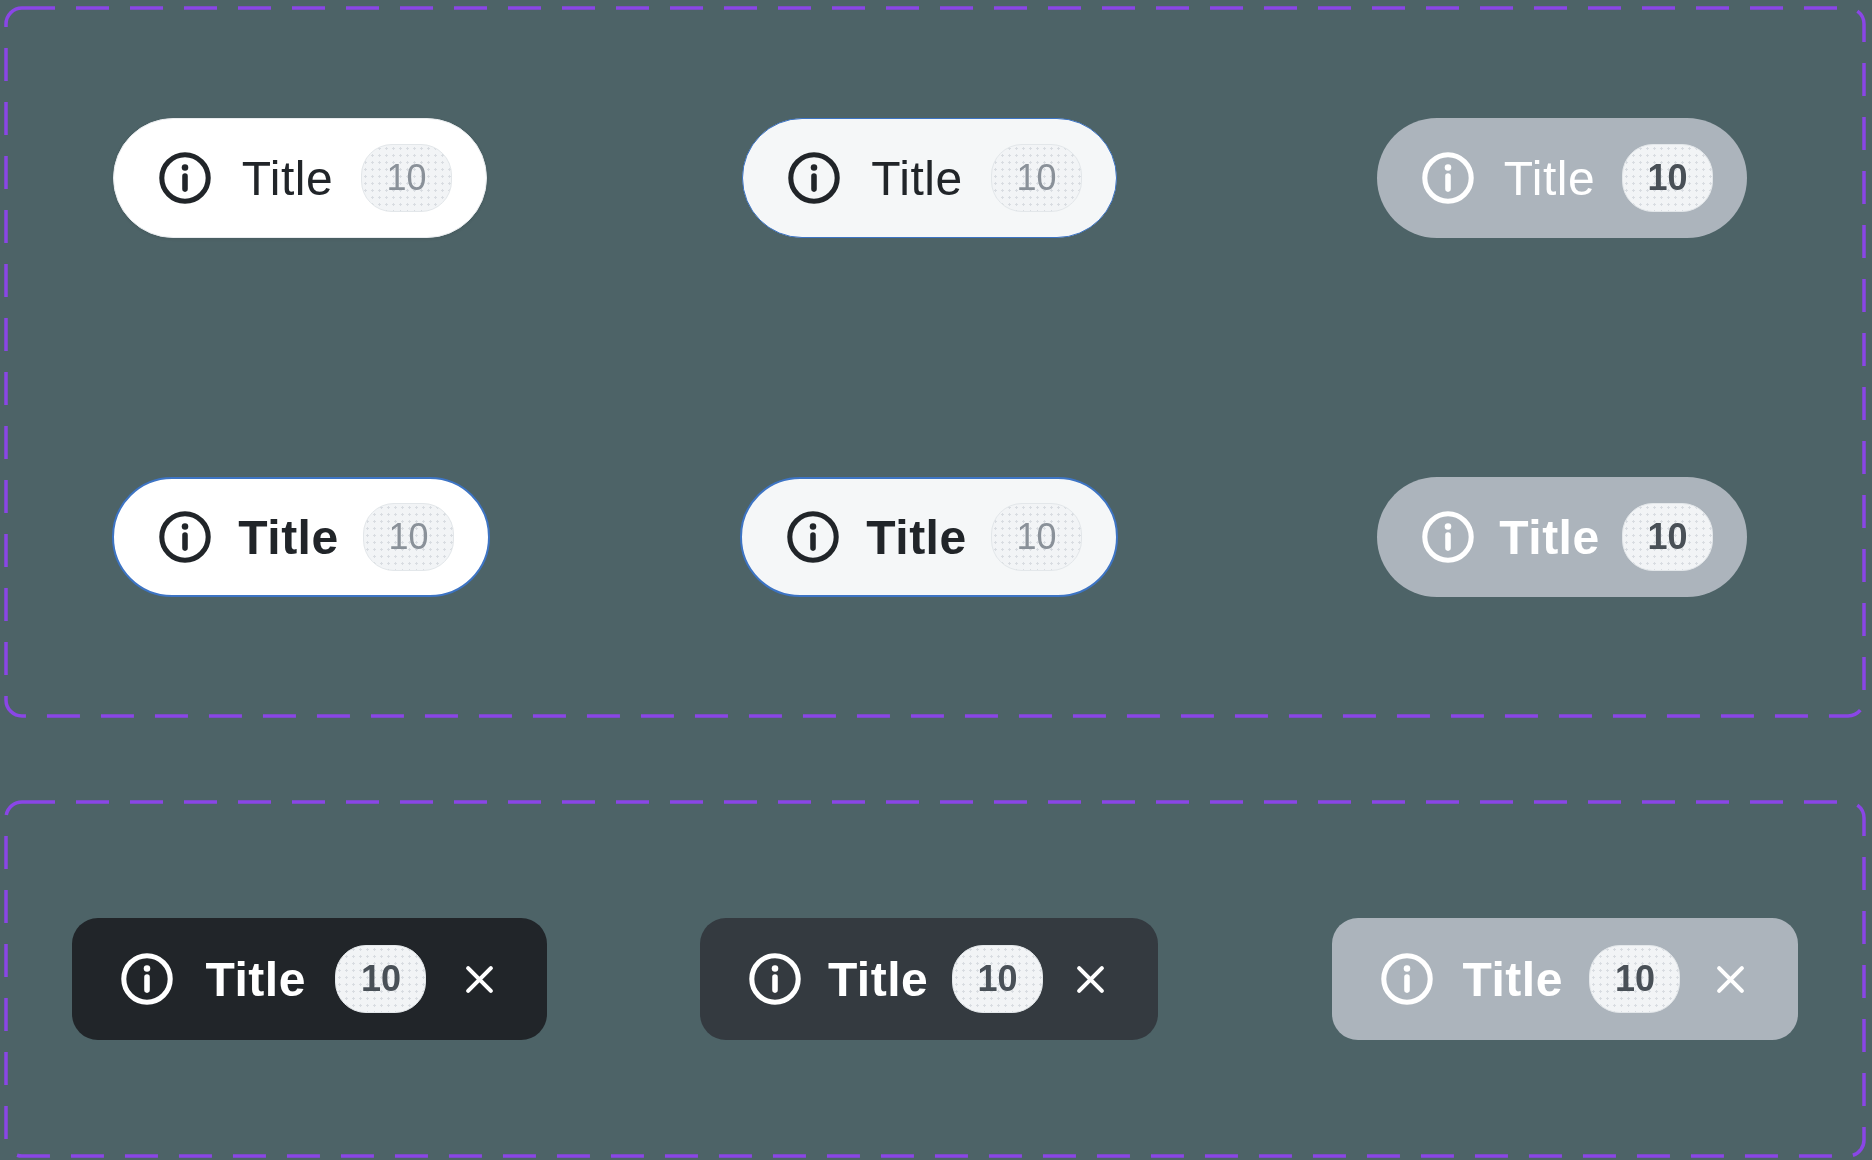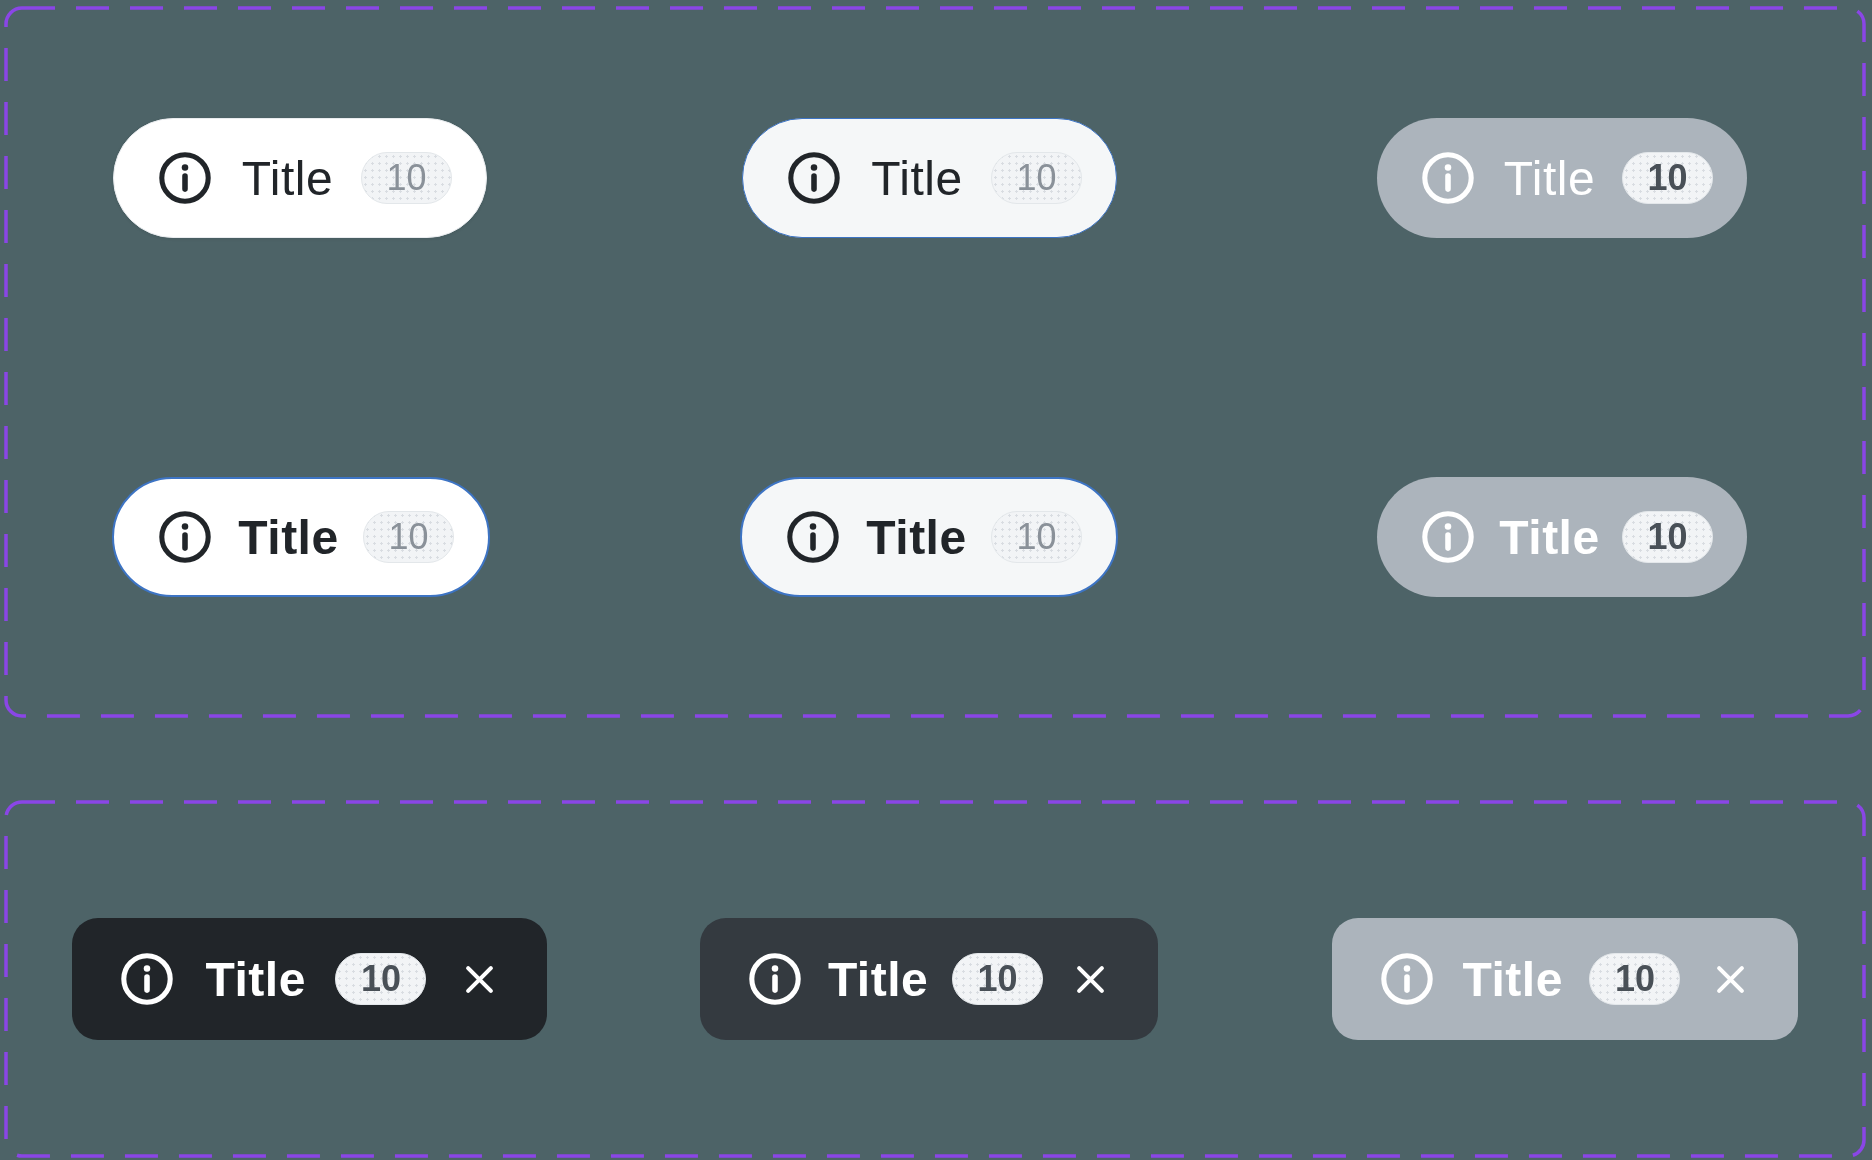--- a/index.html
+++ b/index.html
@@ -16,21 +16,21 @@
     position:absolute;display:flex;align-items:center;justify-content:space-between;
     box-sizing:border-box;height:120px;border-radius:60px;padding:0 34px 0 42px;text-align:center;
   }
   .chip .ci{width:58px;height:58px;flex:0 0 auto;color:var(--label_dark,#212529);}
   .chip .ci svg{width:100%;height:100%;display:block;}
   .chip .cl{
     font-size:48px;font-weight:500;color:var(--label_dark,#212529);
     white-space:nowrap;letter-spacing:.5px;
   }
   .chip .cb{
-    min-width:91px;height:52px;border-radius:31px;box-sizing:border-box;
+    min-width:91px;height:68px;border-radius:31px;box-sizing:border-box;
     display:flex;align-items:center;justify-content:center;
     font-size:36px;font-weight:500;color:var(--badge_text_muted,#8a9199);
     background-color:var(--badge_bg,#f2f4f6);
     background-image:radial-gradient(rgba(150,160,170,.28) 1.1px, transparent 1.4px);
     background-size:7px 7px;
     border:1.5px solid var(--badge_border,#e3e7ea);
     flex:0 0 auto;padding:0 18px;
   }
   .chip .cx{width:47px;height:47px;flex:0 0 auto;color:#ffffff;cursor:pointer;}
   .chip .cx svg{width:100%;height:100%;display:block;}

